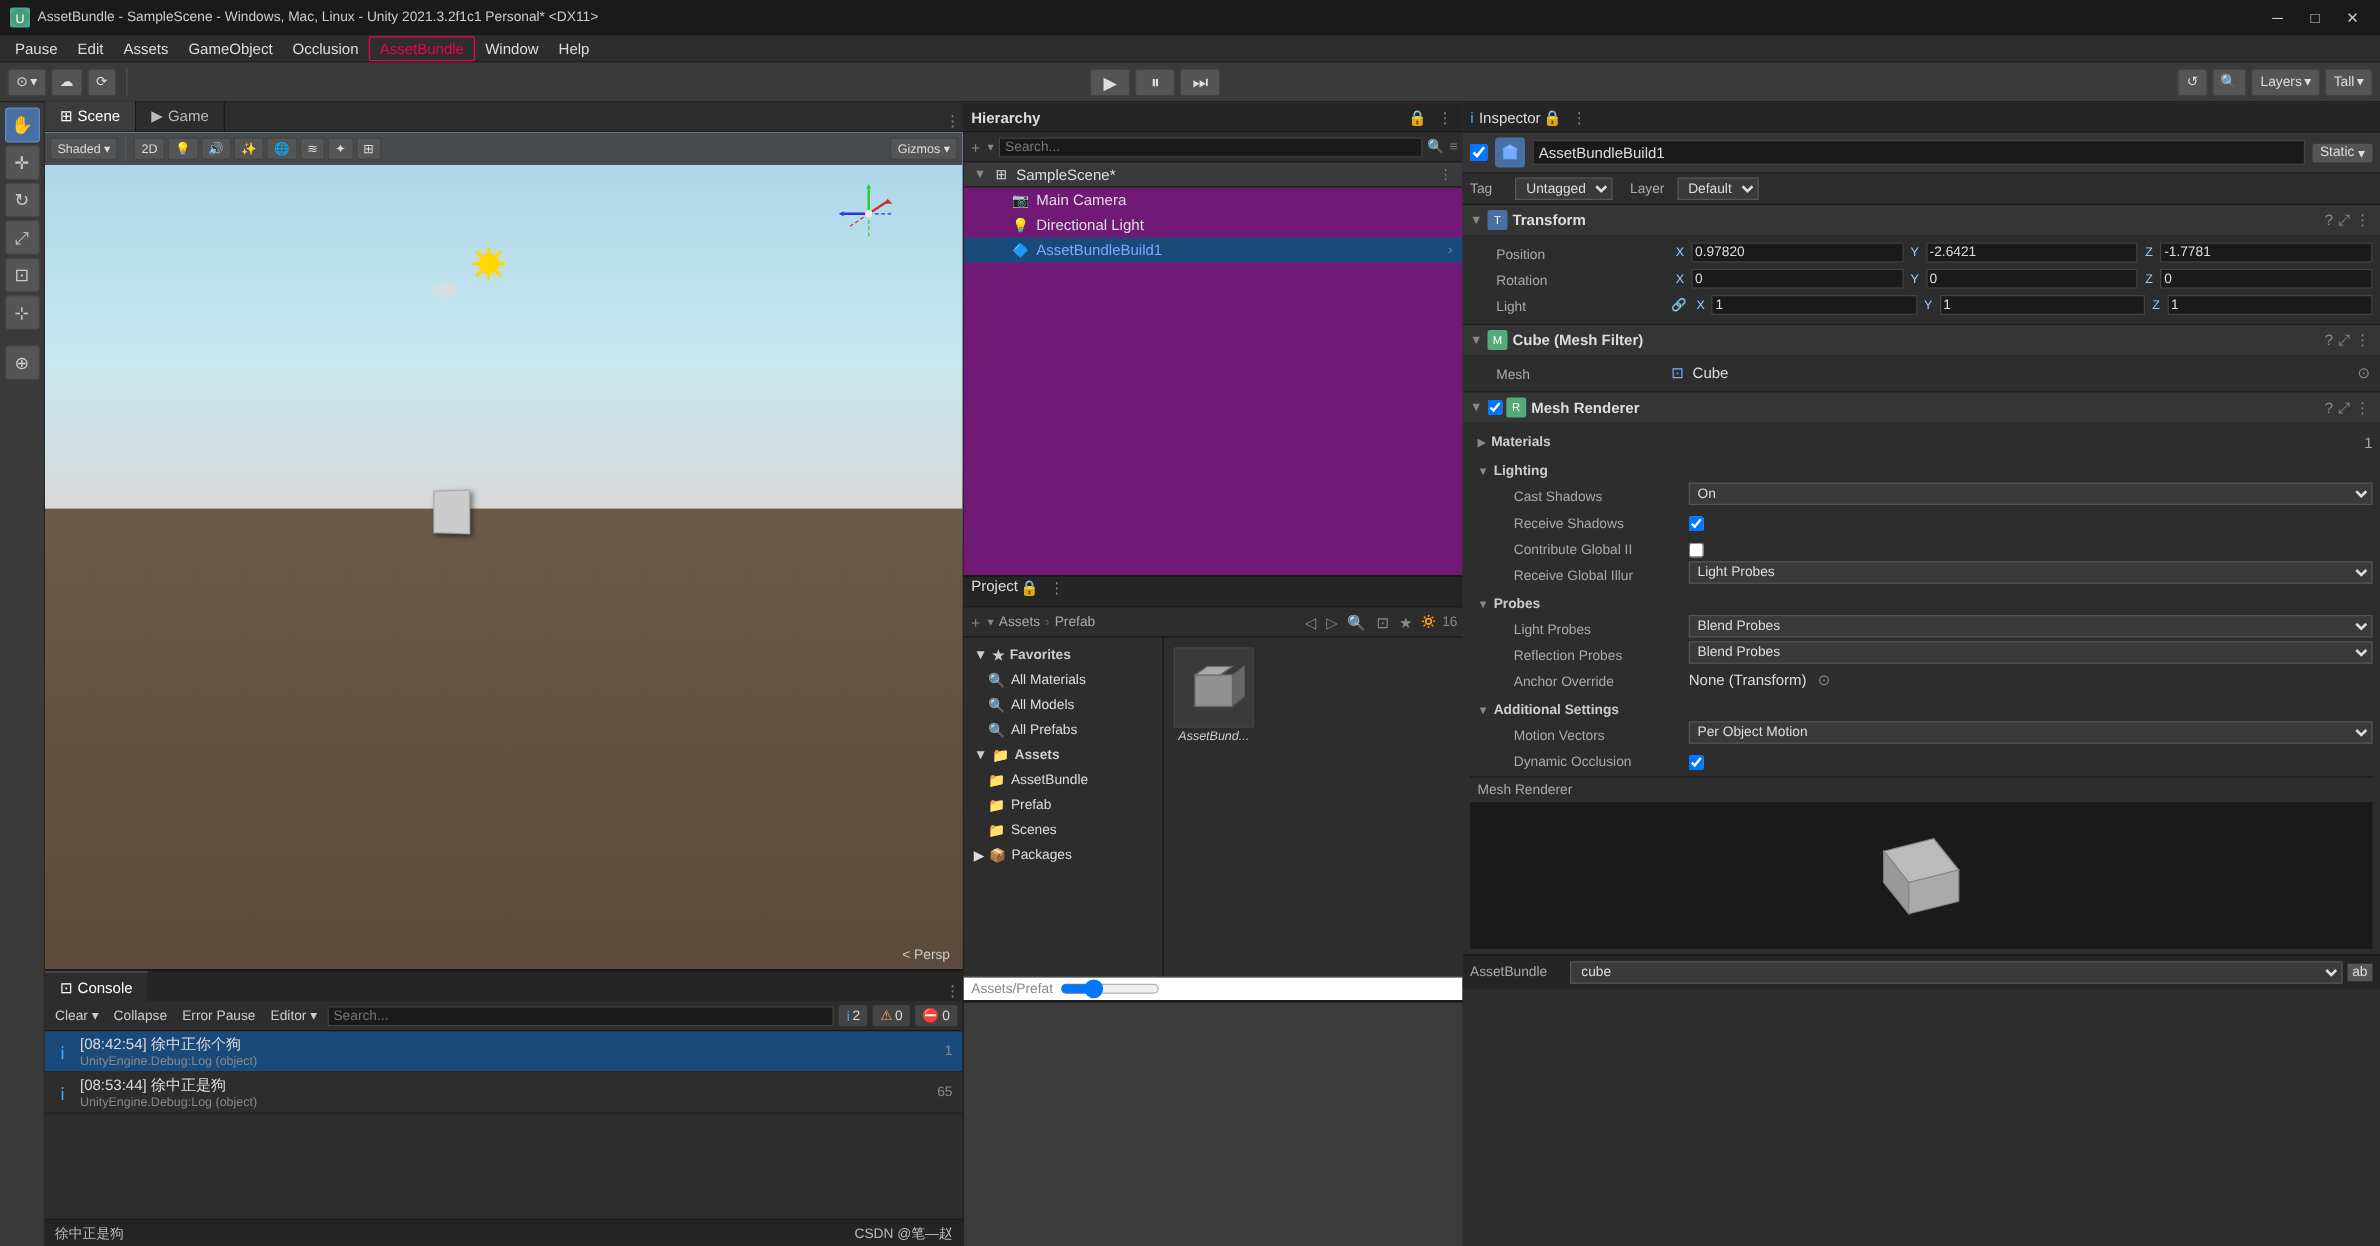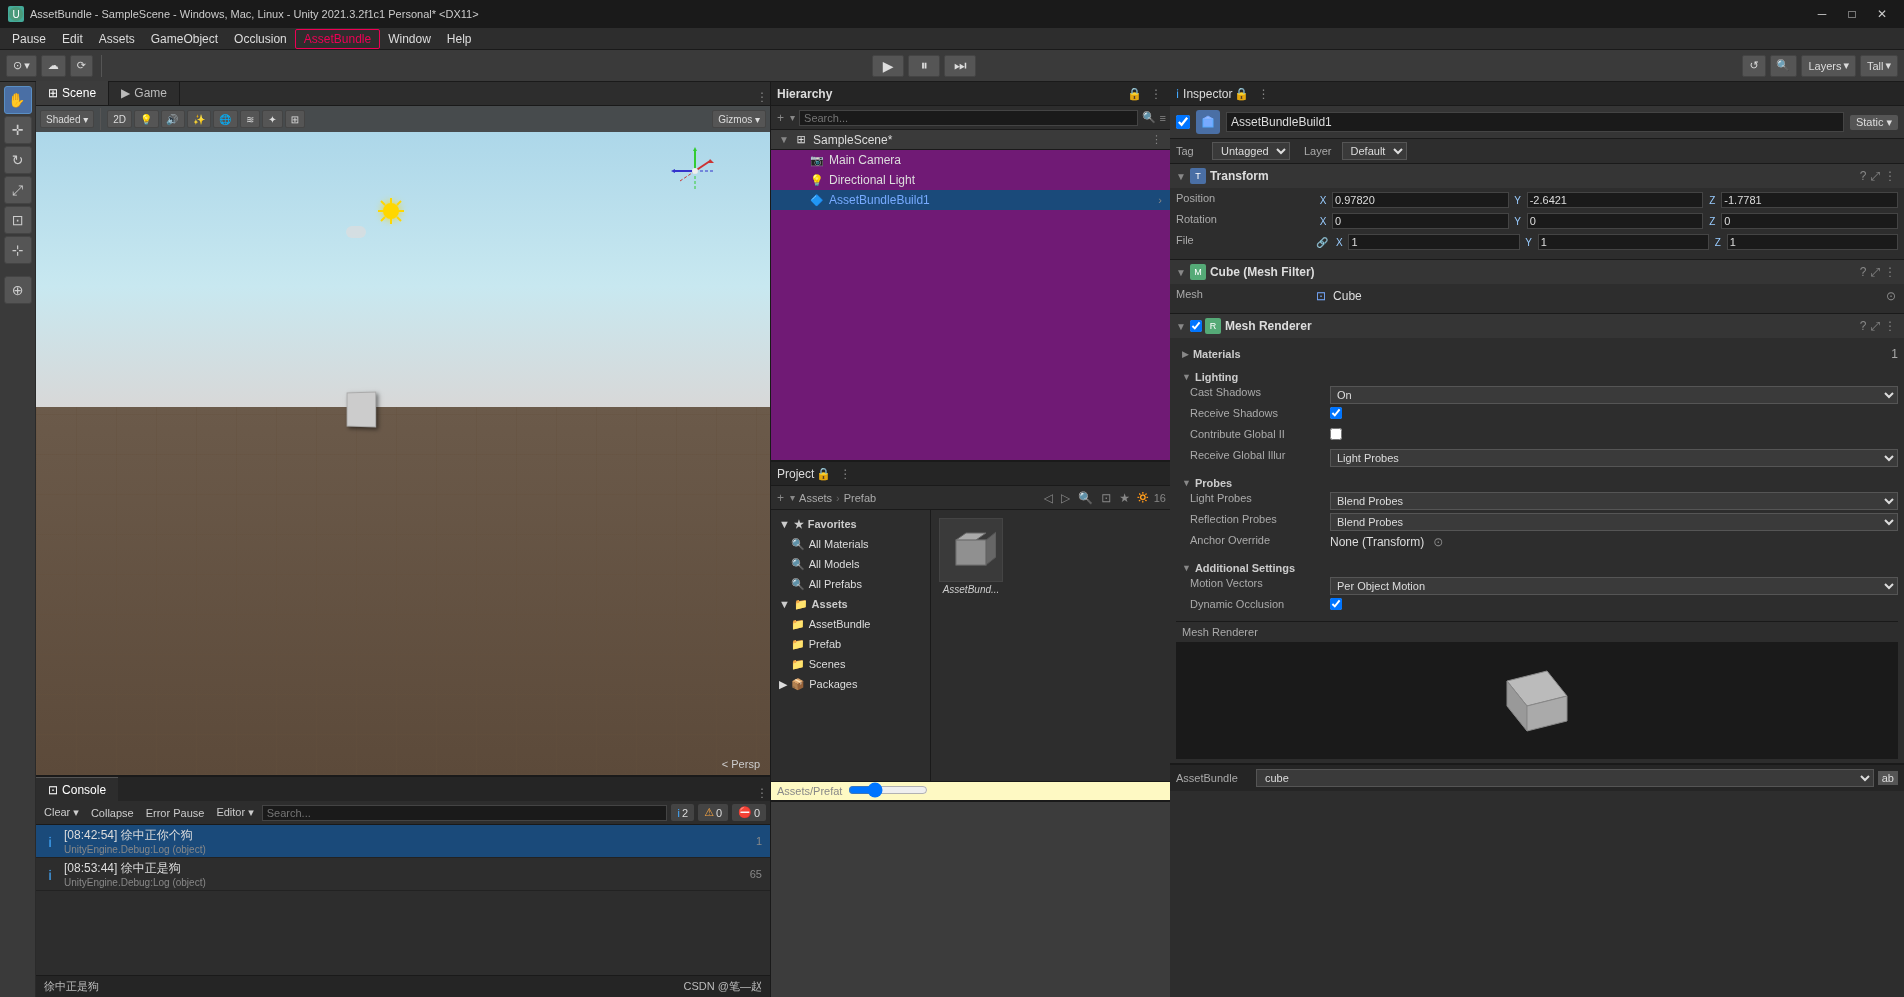--- a/index.html
+++ b/index.html
@@ -99,21 +99,21 @@
     .hierarchy-item { display: flex; align-items: center; padding: 2px 8px; cursor: pointer; height: 20px; }
     .hierarchy-item.selected { background: #1a4a7a; }
     .hierarchy-item.scene-root { background: #3a3a3a; border-bottom: 1px solid #1a1a1a; }
     .hierarchy-indent { width: 16px; display: inline-block; }
     .hierarchy-arrow { width: 14px; display: inline-block; color: #888; font-size: 10px; }
     .hierarchy-icon { width: 16px; height: 16px; margin-right: 4px; display: inline-flex; align-items: center; justify-content: center; font-size: 11px; }
     .hierarchy-name { font-size: 12px; }
 
     
     #project-panel { height: 340px; background: #2d2d2d; border-bottom: 2px solid #1a1a1a; display: flex; flex-direction: column; }
-    #project-header { display: flex; align-items: center; background: #252525; height: 24px; padding: 0 6px; border-bottom: 1px solid #1a1a1a; }
+    #project-header { display: flex; align-items: flex-start; background: #252525; height: 24px; padding: 0 6px; border-bottom: 1px solid #1a1a1a; }
     .project-content { display: flex; flex: 1; overflow: hidden; }
     .project-tree { width: 160px; border-right: 1px solid #1a1a1a; overflow-y: auto; padding: 4px 0; }
     .project-item { display: flex; align-items: center; padding: 2px 8px; cursor: pointer; height: 20px; font-size: 11px; }
     .project-assets { flex: 1; padding: 8px; display: flex; flex-wrap: wrap; gap: 8px; overflow-y: auto; font-style: italic; }
     .asset-thumb { width: 64px; display: flex; flex-direction: column; align-items: center; cursor: pointer; }
     .asset-icon { width: 64px; height: 64px; background: #3a3a3a; border: 1px solid #444; display: flex; align-items: center; justify-content: center; }
     .asset-name { font-size: 10px; color: #ccc; text-align: center; margin-top: 2px; word-break: break-all; }
 
     
     #inspector { flex: 1; background: #2d2d2d; display: flex; flex-direction: column; overflow: hidden; }
@@ -128,21 +128,21 @@
     .tag-label { color: #aaa; min-width: 30px; }
     .tag-select { background: #3a3a3a; border: 1px solid #555; color: #ddd; padding: 1px 4px; font-size: 11px; height: 18px; }
 
     
     .component { border-bottom: 1px solid #1a1a1a; }
     .component-header { display: flex; align-items: center; padding: 4px 6px; background: #353535; cursor: pointer; height: 24px; }
     .component-arrow { color: #888; font-size: 10px; margin-right: 4px; }
     .component-icon { width: 16px; height: 16px; margin-right: 4px; background: #4a6fa5; border-radius: 2px; display: flex; align-items: center; justify-content: center; font-size: 9px; color: #fff; }
     .component-name { font-size: 12px; color: #ddd; font-weight: bold; flex: 1; }
     .component-body { padding: 4px 6px; background: #2d2d2d; }
-    .prop-row { display: flex; align-items: flex-start; margin-bottom: 3px; min-height: 18px; }
+    .prop-row { display: flex; align-items: flex-end; margin-bottom: 3px; min-height: 18px; margin-left: 21px; }
     .prop-label { width: 140px; color: #aaa; font-size: 11px; padding-right: 6px; }
     .prop-value { flex: 1; display: flex; align-items: center; gap: 3px; }
     .prop-select { background: #3a3a3a; border: 1px solid #555; color: #ddd; padding: 1px 2px; font-size: 11px; height: 18px; flex: 1; }
     .xyz-group { display: flex; gap: 2px; flex: 1; }
     .xyz-label { color: #ddd; font-size: 10px; min-width: 14px; text-align: center; }
     .xyz-input { background: #1a1a1a; border: 1px solid #444; color: #ddd; padding: 1px 2px; font-size: 11px; height: 16px; flex: 1; min-width: 0; }
     .sub-section { padding: 2px 0 2px 6px; }
     .sub-header { display: flex; align-items: center; padding: 3px 0; cursor: pointer; }
     .sub-header .component-arrow { font-size: 9px; }
     .sub-header-name { font-size: 11px; color: #ccc; font-weight: bold; }
@@ -514,21 +514,21 @@
                 <rect x="10" y="15" width="30" height="25" fill="#888" stroke="#666" stroke-width="1"></rect>
                 <polygon points="10,15 20,8 40,8 30,15" fill="#aaa" stroke="#666" stroke-width="1"></polygon>
                 <polygon points="40,15 40,40 50,32 50,7" fill="#666" stroke="#555" stroke-width="1"></polygon>
                 <rect x="10" y="15" width="30" height="25" fill="#999" stroke="#777" stroke-width="1" opacity="0.5"></rect>
               </svg>
             </div>
             <span class="asset-name">AssetBund...</span>
           </div>
         </div>
       </div>
-      <div style="display:flex;align-items:flex-start;padding:3px 6px;background:#fef9c3;border-top:1px solid #1a1a1a;font-size:11px;gap:6px;">
+      <div style="display:flex;align-items:center;padding:3px 6px;background:#ffffff;border-top:1px solid #1a1a1a;font-size:11px;gap:6px;">
         <span style="color:#888;">Assets/Prefat</span>
         <input type="range" min="1" max="100" value="30" style="width: 80px; height: 10px;">
       </div>
     </div>
 
   </div>
 
   <div id="inspector">
     <div id="inspector-header">
       <span style="color:#4af;margin-right:4px;">ℹ</span>
@@ -592,21 +592,21 @@
             <div class="xyz-group prop-value">
               <span class="xyz-label prop-number">X</span>
               <input class="xyz-input" type="text" value="0" style="">
               <span class="xyz-label prop-number">Y</span>
               <input class="xyz-input" type="text" value="0" style="">
               <span class="xyz-label prop-number">Z</span>
               <input class="xyz-input" type="text" value="0" style="">
             </div>
           </div>
           <div class="prop-row">
-            <span class="prop-label">File</span>
+            <span class="prop-label">Light</span>
             <div class="xyz-group prop-value">
               <span style="color:#888;font-size:10px;margin-right:2px;">🔗</span>
               <span class="xyz-label prop-number">X</span>
               <input class="xyz-input" type="text" value="1" style="">
               <span class="xyz-label prop-number">Y</span>
               <input class="xyz-input" type="text" value="1" style="">
               <span class="xyz-label prop-number">Z</span>
               <input class="xyz-input" type="text" value="1" style="">
             </div>
           </div>

